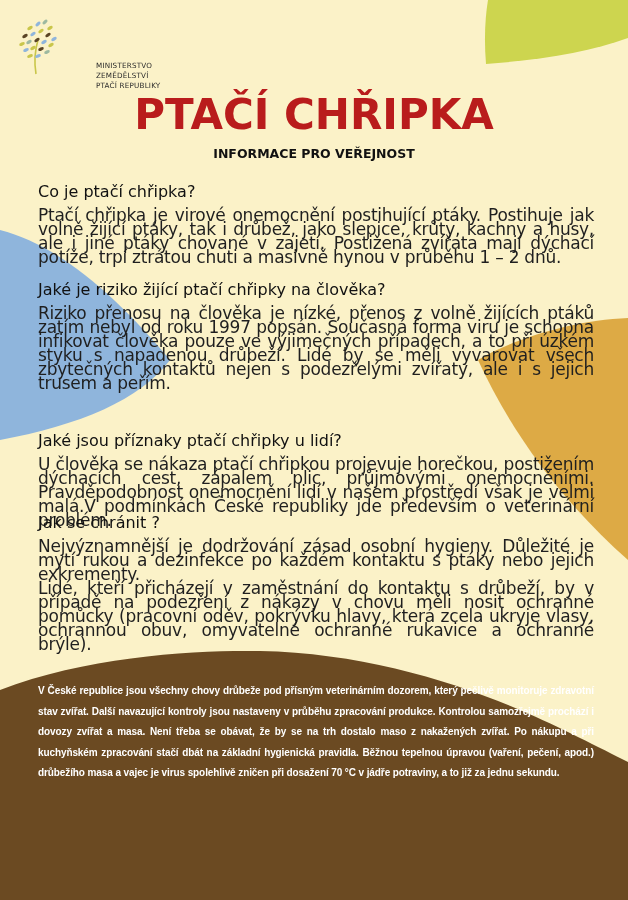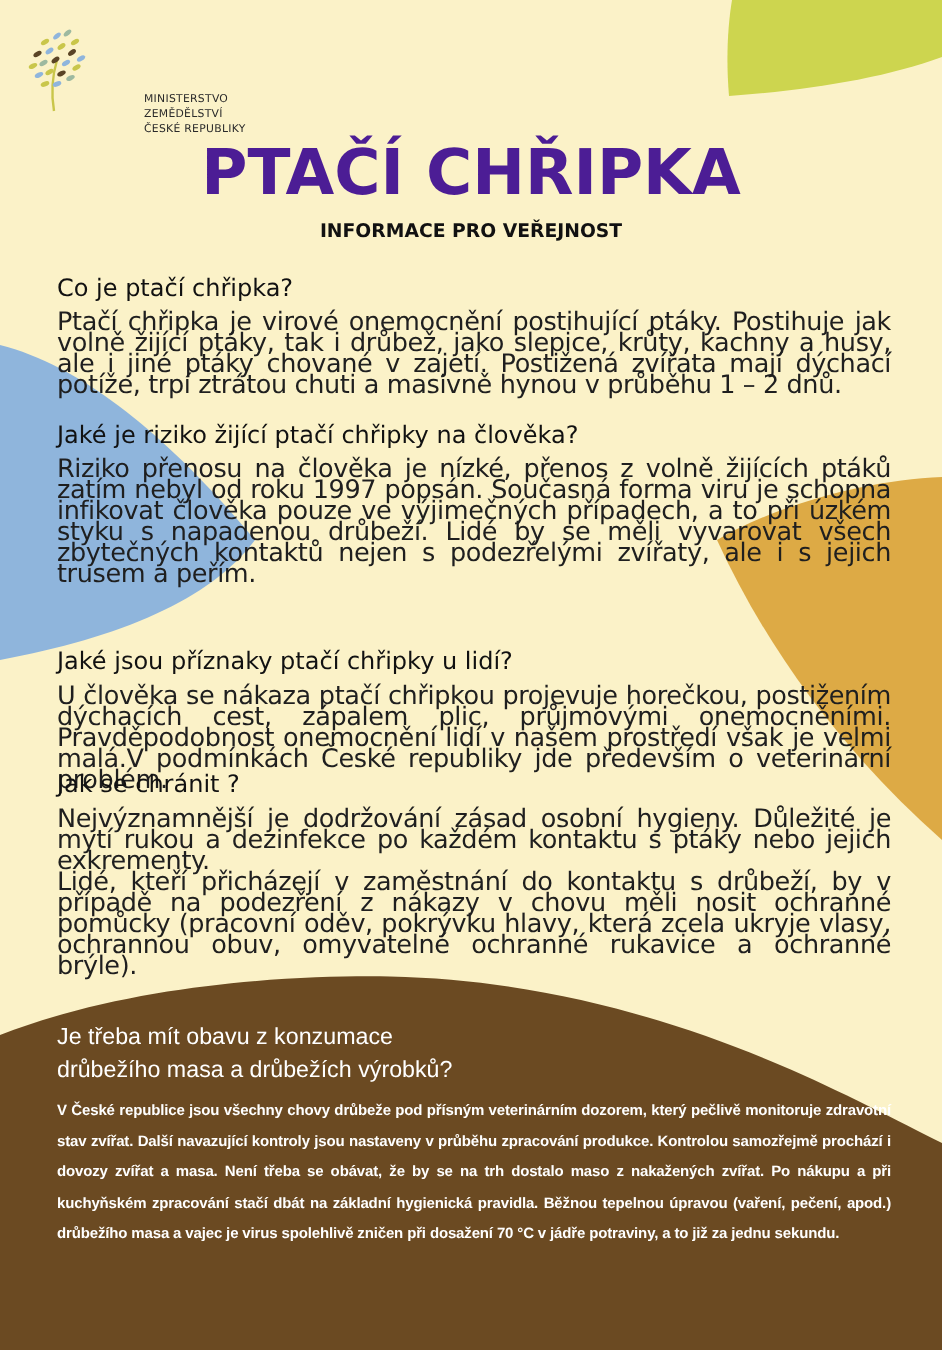--- a/index.html
+++ b/index.html
@@ -7,21 +7,21 @@
     width: 628px; height: 900px; overflow: hidden; position: relative;
     background: #fbf2c8;
     font-family: "DejaVu Sans", sans-serif;
     color: #1a1a1a;
   }
   .bg-shapes { position: absolute; left: 0; top: 0; width: 628px; height: 900px; z-index: 0; }
   .logo { position: absolute; left: 16px; top: 14px; width: 160px; height: 70px; z-index: 2; }
   .logo-text { position: absolute; left: 48px; top: 47px; font-size: 7.2px; line-height: 10px; letter-spacing: 0.2px; color: #2a2a2a; font-family: "DejaVu Sans", sans-serif; margin-left: 32px; }
   .title {
     position: absolute; left: 0; width: 628px; top: 90px; text-align: center; z-index: 2;
-    font-family: "DejaVu Sans", sans-serif; font-weight: bold; font-size: 42px; letter-spacing: 0px; color: #4c1d95;
+    font-family: "DejaVu Sans", sans-serif; font-weight: bold; font-size: 42px; letter-spacing: 0px; color: #b91c1c;
   }
   .subtitle {
     position: absolute; left: 0; width: 628px; top: 146px; text-align: center; z-index: 2;
     font-family: "DejaVu Sans", sans-serif; font-weight: bold; font-size: 12.5px; color: #111;
   }
   .section { position: absolute; left: 38px; width: 556px; z-index: 2; }
   .section h2 {
     margin: 0 0 7px 0; font-family: "DejaVu Sans", sans-serif; font-weight: normal; font-size: 16px; color: #111;
   }
   .section p {
@@ -71,21 +71,21 @@
       <ellipse cx="10" cy="36" rx="3" ry="1.6" fill="#8fb5dc" transform="rotate(-25 10 36)"></ellipse>
       <ellipse cx="17" cy="34" rx="3" ry="1.6" fill="#c9c64a" transform="rotate(-30 17 34)"></ellipse>
       <ellipse cx="25" cy="35" rx="3" ry="1.6" fill="#5a4425" transform="rotate(-25 25 35)"></ellipse>
       <ellipse cx="31" cy="38" rx="3" ry="1.6" fill="#9db9a0" transform="rotate(-25 31 38)"></ellipse>
       <ellipse cx="14" cy="42" rx="3" ry="1.6" fill="#c9c64a" transform="rotate(-20 14 42)"></ellipse>
       <ellipse cx="22" cy="42" rx="3" ry="1.6" fill="#8fb5dc" transform="rotate(-20 22 42)"></ellipse>
     </g>
   </svg>
   <div class="logo-text">
     <div>MINISTERSTVO ZEMĚDĚLSTVÍ</div>
-    <div>ČESKÉ REPUBLIKY</div>
+    <div>PTAČÍ REPUBLIKY</div>
   </div>
 </div>
 
 <div class="title">PTAČÍ CHŘIPKA</div>
 <div class="subtitle">INFORMACE PRO VEŘEJNOST</div>
 
 <div class="section s1">
   <h2>Co je ptačí chřipka?</h2>
   <p>Ptačí chřipka je virové onemocnění postihující ptáky. Postihuje jak volně žijící ptáky, tak i drůbež, jako slepice, krůty, kachny a husy, ale i jiné ptáky chované v zajetí. Postižená zvířata mají dýchací potíže, trpí ztrátou chuti a masivně hynou v průběhu 1 – 2 dnů.</p>
 </div>
@@ -100,18 +100,14 @@
   <p>U člověka se nákaza ptačí chřipkou projevuje horečkou, postižením dýchacích cest, zápalem plic, průjmovými onemocněními. Pravděpodobnost onemocnění lidí v našem prostředí však je velmi malá.V podmínkách České republiky jde především o veterinární problém.</p>
 </div>
 
 <div class="section s4">
   <h2>Jak se chránit ?</h2>
   <p>Nejvýznamnější je dodržování zásad osobní hygieny. Důležité je mytí rukou a dezinfekce po každém kontaktu s ptáky nebo jejich exkrementy.</p>
   <p>Lidé, kteří přicházejí v zaměstnání do kontaktu s drůbeží, by v případě na podezření z nákazy v chovu měli nosit ochranné pomůcky (pracovní oděv, pokrývku hlavy, která zcela ukryje vlasy, ochrannou obuv, omyvatelné ochranné rukavice a ochranné brýle).</p>
 </div>
 
 <div class="section s5">
-  <h2>
-    <span>Je třeba mít obavu z konzumace</span><br>
-    <span>drůbežího masa a drůbežích výrobků?</span>
-  </h2>
   <p>V České republice jsou všechny chovy drůbeže pod přísným veterinárním dozorem, který pečlivě monitoruje zdravotní stav zvířat. Další navazující kontroly jsou nastaveny v průběhu zpracování produkce. Kontrolou samozřejmě prochází i dovozy zvířat a masa. Není třeba se obávat, že by se na trh dostalo maso z nakažených zvířat. Po nákupu a při kuchyňském zpracování stačí dbát na základní hygienická pravidla. Běžnou tepelnou úpravou (vaření, pečení, apod.) drůbežího masa a vajec je virus spolehlivě zničen při dosažení 70 °C v jádře potraviny, a to již za jednu sekundu.</p>
 </div>
 
 </body></html>

